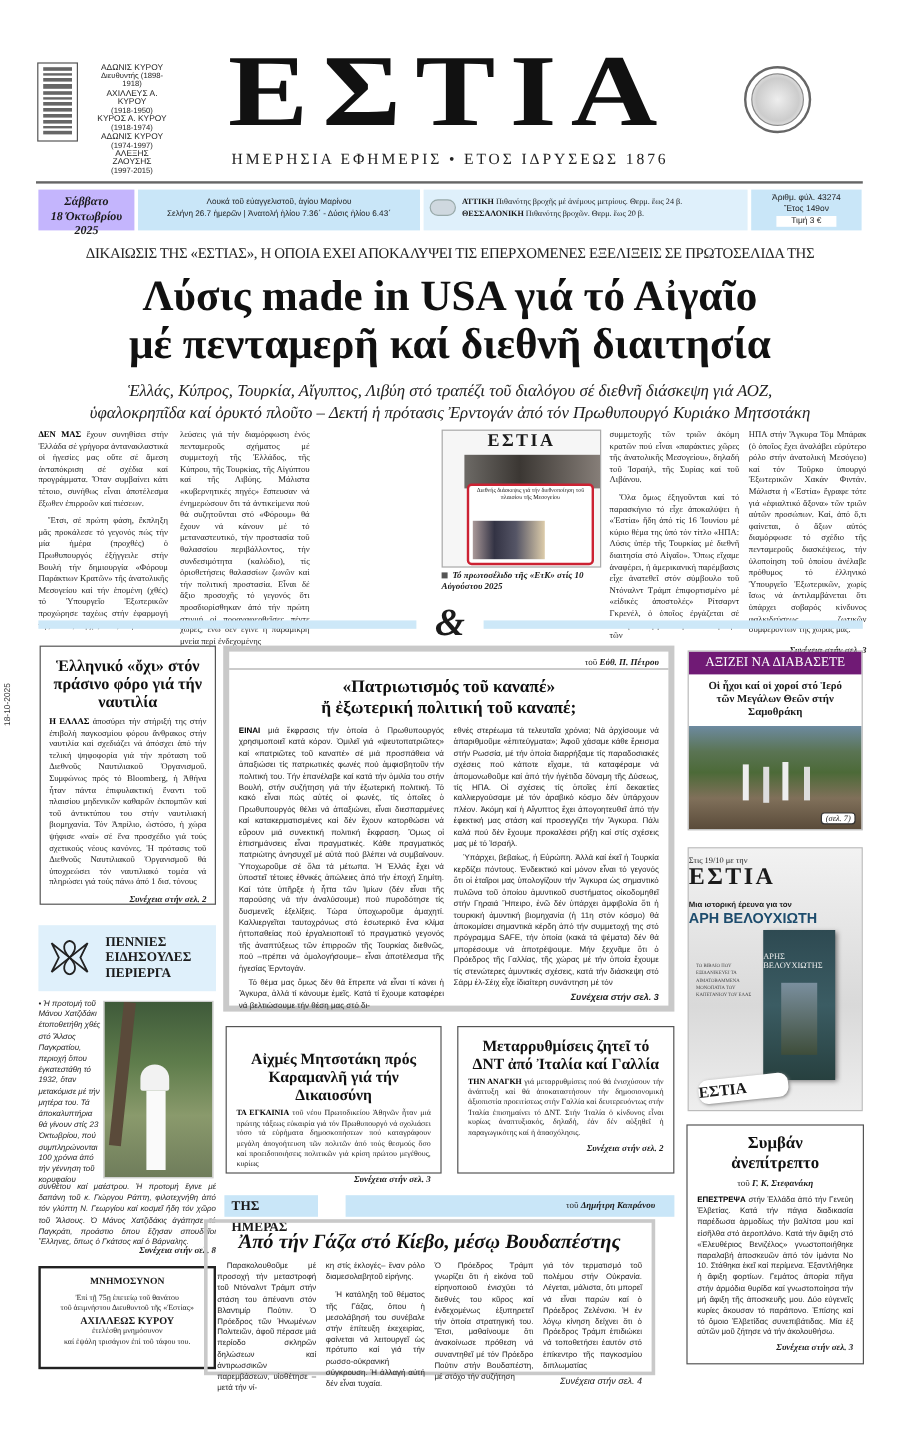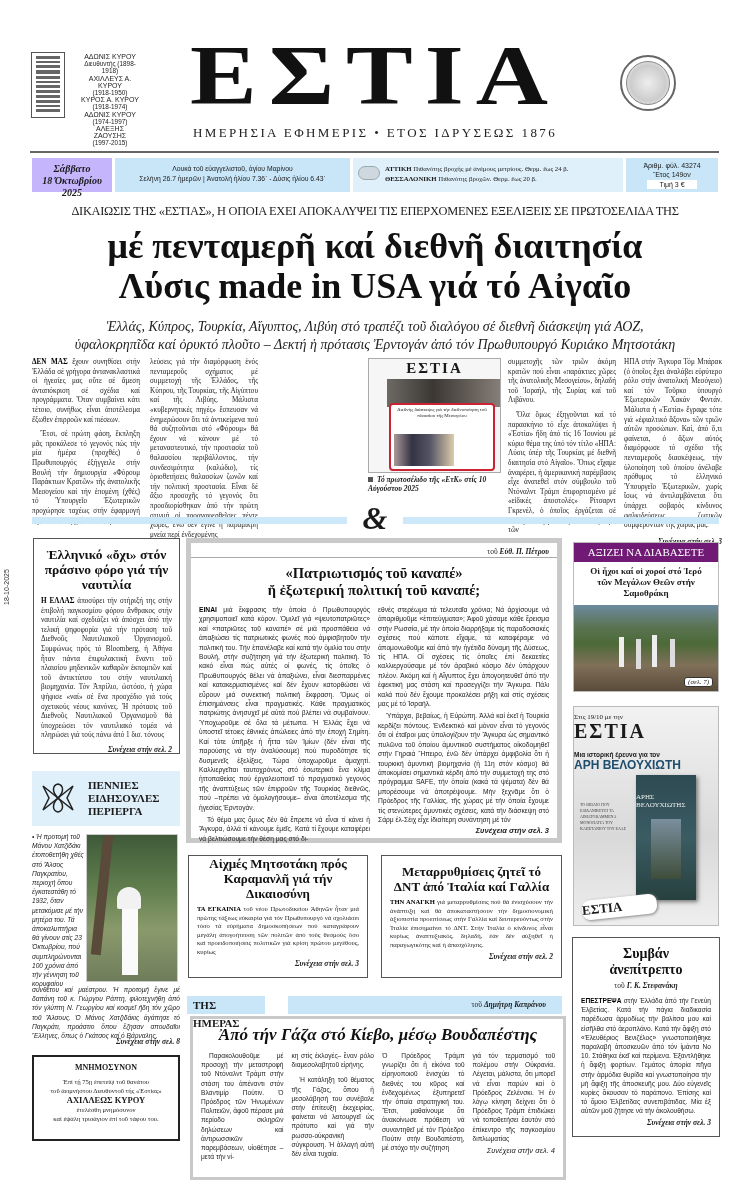--- a/index.html
+++ b/index.html
@@ -101,22 +101,22 @@
   <div><b>ΘΕΣΣΑΛΟΝΙΚΗ</b> <span>Πιθανότης βροχῶν. Θερμ. ἕως 20 β.</span></div>
 </div>
 <div class="abs" id="pricebox">
   <div>Ἀριθμ. φύλ. 43274</div>
   <div>Ἔτος 149ον</div>
   <div id="price">Τιμή 3 €</div>
 </div>
 
 <div class="abs" id="kicker">ΔΙΚΑΙΩΣΙΣ ΤΗΣ «ΕΣΤΙΑΣ», Η ΟΠΟΙΑ ΕΧΕΙ ΑΠΟΚΑΛΥΨΕΙ ΤΙΣ ΕΠΕΡΧΟΜΕΝΕΣ ΕΞΕΛΙΞΕΙΣ ΣΕ ΠΡΩΤΟΣΕΛΙΔΑ ΤΗΣ</div>
 <div class="abs" id="headline">
+  <div>Λύσις made in USA γιά τό Αἰγαῖο</div>
   <div>μέ πενταμερῆ καί διεθνῆ διαιτησία</div>
-  <div>Λύσις made in USA γιά τό Αἰγαῖο</div>
 </div>
 <div class="abs" id="subhead">
   <div>Ἑλλάς, Κύπρος, Τουρκία, Αἴγυπτος, Λιβύη στό τραπέζι τοῦ διαλόγου σέ διεθνῆ διάσκεψη γιά ΑΟΖ,</div>
   <div>ὑφαλοκρηπῖδα καί ὀρυκτό πλοῦτο – Δεκτή ἡ πρότασις Ἐρντογάν ἀπό τόν Πρωθυπουργό Κυριάκο Μητσοτάκη</div>
 </div>
 
 <div class="col txt" style="left:32px;width:108px">
   <p><b>ΔΕΝ ΜΑΣ</b> <span>ἔχουν συνηθίσει στήν Ἑλλάδα σέ γρήγορα ἀντανακλαστικά οἱ ἡγεσίες μας οὔτε σέ ἄμεση ἀνταπόκριση σέ σχέδια καί προγράμματα. Ὅταν συμβαίνει κάτι τέτοιο, συνήθως εἶναι ἀποτέλεσμα ἔξωθεν ἐπιρροῶν καί πιέσεων.</span></p>
   <p style="text-indent:8px;margin-top:5px">Ἔτσι, σέ πρώτη φάση, ἔκπληξη μᾶς προκάλεσε τό γεγονός πώς τήν μία ἡμέρα (προχθές) ὁ Πρωθυπουργός ἐξήγγειλε στήν Βουλή τήν δημιουργία «Φόρουμ Παράκτιων Κρατῶν» τῆς ἀνατολικῆς Μεσογείου καί τήν ἑπομένη (χθές) τό Ὑπουργεῖο Ἐξωτερικῶν προχώρησε ταχέως στήν ἐφαρμογή τῆς «ἰδέας» ἀρχίζοντας διαβου-</p>
 </div>
@@ -225,37 +225,37 @@
 
 <div class="abs" style="left:32px;top:1055px;width:148px;height:86px;border:2px solid #222;text-align:center;padding-top:6px">
   <div style="font-weight:bold;font-size:8px;margin-bottom:6px">ΜΝΗΜΟΣΥΝΟΝ</div>
   <div style="font-size:6.6px;line-height:8.5px">Ἐπί τῇ 75ῃ ἐπετείῳ τοῦ θανάτου</div>
   <div style="font-size:6.6px;line-height:8.5px">τοῦ ἀειμνήστου Διευθυντοῦ τῆς «Ἑστίας»</div>
   <div style="font-weight:bold;font-size:8.5px;line-height:11px">ΑΧΙΛΛΕΩΣ ΚΥΡΟΥ</div>
   <div style="font-size:6.6px;line-height:8.5px">ἐτελέσθη μνημόσυνον</div>
   <div style="font-size:6.6px;line-height:8.5px">καί ἐψάλη τρισάγιον ἐπί τοῦ τάφου του.</div>
 </div>
 
-<div class="abs box" style="left:188px;top:855px;width:180px;height:123px;padding:0 8px">
+<div class="abs box" style="left:188px;top:855px;width:180px;height:123px;padding:19px 8px">
   <h3 class="bh" style="font-size:13px;line-height:15px;margin-bottom:4px">Αἰχμές Μητσοτάκη πρός Καραμανλῆ γιά τήν Δικαιοσύνη</h3>
   <p class="txt" style="font-size:6.6px;line-height:8.6px"><b>ΤΑ ΕΓΚΑΙΝΙΑ</b> <span>τοῦ νέου Πρωτοδικείου Ἀθηνῶν ἦταν μιά πρώτης τάξεως εὐκαιρία γιά τόν Πρωθυπουργό νά σχολιάσει τόσο τά εὑρήματα δημοσκοπήσεων πού καταγράφουν μεγάλη ἀπογοήτευση τῶν πολιτῶν ἀπό τούς θεσμούς ὅσο καί προειδοποιήσεις πολιτικῶν γιά κρίση πρώτου μεγέθους, κυρίως</span></p>
   <div class="cont" style="margin-top:2px">Συνέχεια στήν σελ. 3</div>
 </div>
 
 <div class="abs box" style="left:381px;top:855px;width:181px;height:123px;padding:8px 8px">
   <h3 class="bh" style="font-size:13px;line-height:15px;margin-bottom:4px">Μεταρρυθμίσεις ζητεῖ τό ΔΝΤ ἀπό Ἰταλία καί Γαλλία</h3>
   <p class="txt" style="font-size:6.6px;line-height:8.6px"><b>ΤΗΝ ΑΝΑΓΚΗ</b> <span>γιά μεταρρυθμίσεις πού θά ἐνισχύσουν τήν ἀνάπτυξη καί θά ἀποκαταστήσουν τήν δημοσιονομική ἀξιοπιστία προειτίσεως στήν Γαλλία καί δευτερευόντως στήν Ἰταλία ἐπισημαίνει τό ΔΝΤ. Στήν Ἰταλία ὁ κίνδυνος εἶναι κυρίως ἀναπτυξιακός, δηλαδή, ἐάν δέν αὐξηθεῖ ἡ παραγωγικότης καί ἡ ἀπασχόλησις.</span></p>
   <div class="cont" style="margin-top:2px">Συνέχεια στήν σελ. 2</div>
 </div>
 
 <div class="abs" style="left:187px;top:996px;width:78px;height:18px;background:#c9e6f8;font-weight:bold;font-size:11px;line-height:18px;padding-left:6px">ΤΗΣ ΗΜΕΡΑΣ</div>
 <div class="abs" style="left:288px;top:996px;width:274px;height:18px;background:#c9e6f8;text-align:right;font-size:7.5px;line-height:18px;padding-right:16px">
   <span>τοῦ</span> <i><b>Δημήτρη Καπράνου</b></i>
 </div>
-<div class="abs grayframe" style="left:190px;top:1016px;width:376px;height:164px;padding:6px 8px;border-width:3px">
+<div class="abs grayframe" style="left:170px;top:1016px;width:376px;height:130px;padding:6px 8px;border-width:3px">
   <h3 class="bh" style="font-size:17px;line-height:20px;font-style:italic;margin-bottom:6px">Ἀπό τήν Γάζα στό Κίεβο, μέσῳ Βουδαπέστης</h3>
   <div style="display:flex;gap:8px">
     <div class="txt sans" style="flex:1;font-size:6.6px;line-height:9.2px;text-indent:8px">Παρακολουθοῦμε μέ προσοχή τήν μεταστροφή τοῦ Ντόναλντ Τράμπ στήν στάση του ἀπέναντι στόν Βλαντιμίρ Πούτιν. Ὁ Πρόεδρος τῶν Ἡνωμένων Πολιτειῶν, ἀφοῦ πέρασε μιά περίοδο σκληρῶν δηλώσεων καί ἀντιρωσσικῶν παρεμβάσεων, υἱοθέτησε –μετά τήν νί-</div>
     <div class="txt sans" style="flex:1;font-size:6.6px;line-height:9.2px">
       <p>κη στίς ἐκλογές– ἕναν ρόλο διαμεσολαβητοῦ εἰρήνης.</p>
       <p style="text-indent:8px;margin-top:6px">Ἡ κατάληξη τοῦ θέματος τῆς Γάζας, ὅπου ἡ μεσολάβησή του συνέβαλε στήν ἐπίτευξη ἐκεχειρίας, φαίνεται νά λειτουργεῖ ὡς πρότυπο καί γιά τήν ρωσσο-οὐκρανική σύγκρουση. Ἡ ἀλλαγή αὐτή δέν εἶναι τυχαία.</p>
     </div>
     <div class="txt sans" style="flex:1;font-size:6.6px;line-height:9.2px">Ὁ Πρόεδρος Τράμπ γνωρίζει ὅτι ἡ εἰκόνα τοῦ εἰρηνοποιοῦ ἐνισχύει τό διεθνές του κῦρος καί ἐνδεχομένως ἐξυπηρετεῖ τήν ὁποία στρατηγική του. Ἔτσι, μαθαίνουμε ὅτι ἀνακοίνωσε πρόθεση νά συναντηθεῖ μέ τόν Πρόεδρο Πούτιν στήν Βουδαπέστη, μέ στόχο τήν συζήτηση</div>
     <div class="txt sans" style="flex:1;font-size:6.6px;line-height:9.2px">
       <p>γιά τόν τερματισμό τοῦ πολέμου στήν Οὐκρανία. Λέγεται, μάλιστα, ὅτι μπορεῖ νά εἶναι παρών καί ὁ Πρόεδρος Ζελένσκι. Ἡ ἐν λόγῳ κίνηση δείχνει ὅτι ὁ Πρόεδρος Τράμπ ἐπιδιώκει νά τοποθετήσει ἑαυτόν στό ἐπίκεντρο τῆς παγκοσμίου διπλωματίας</p>

